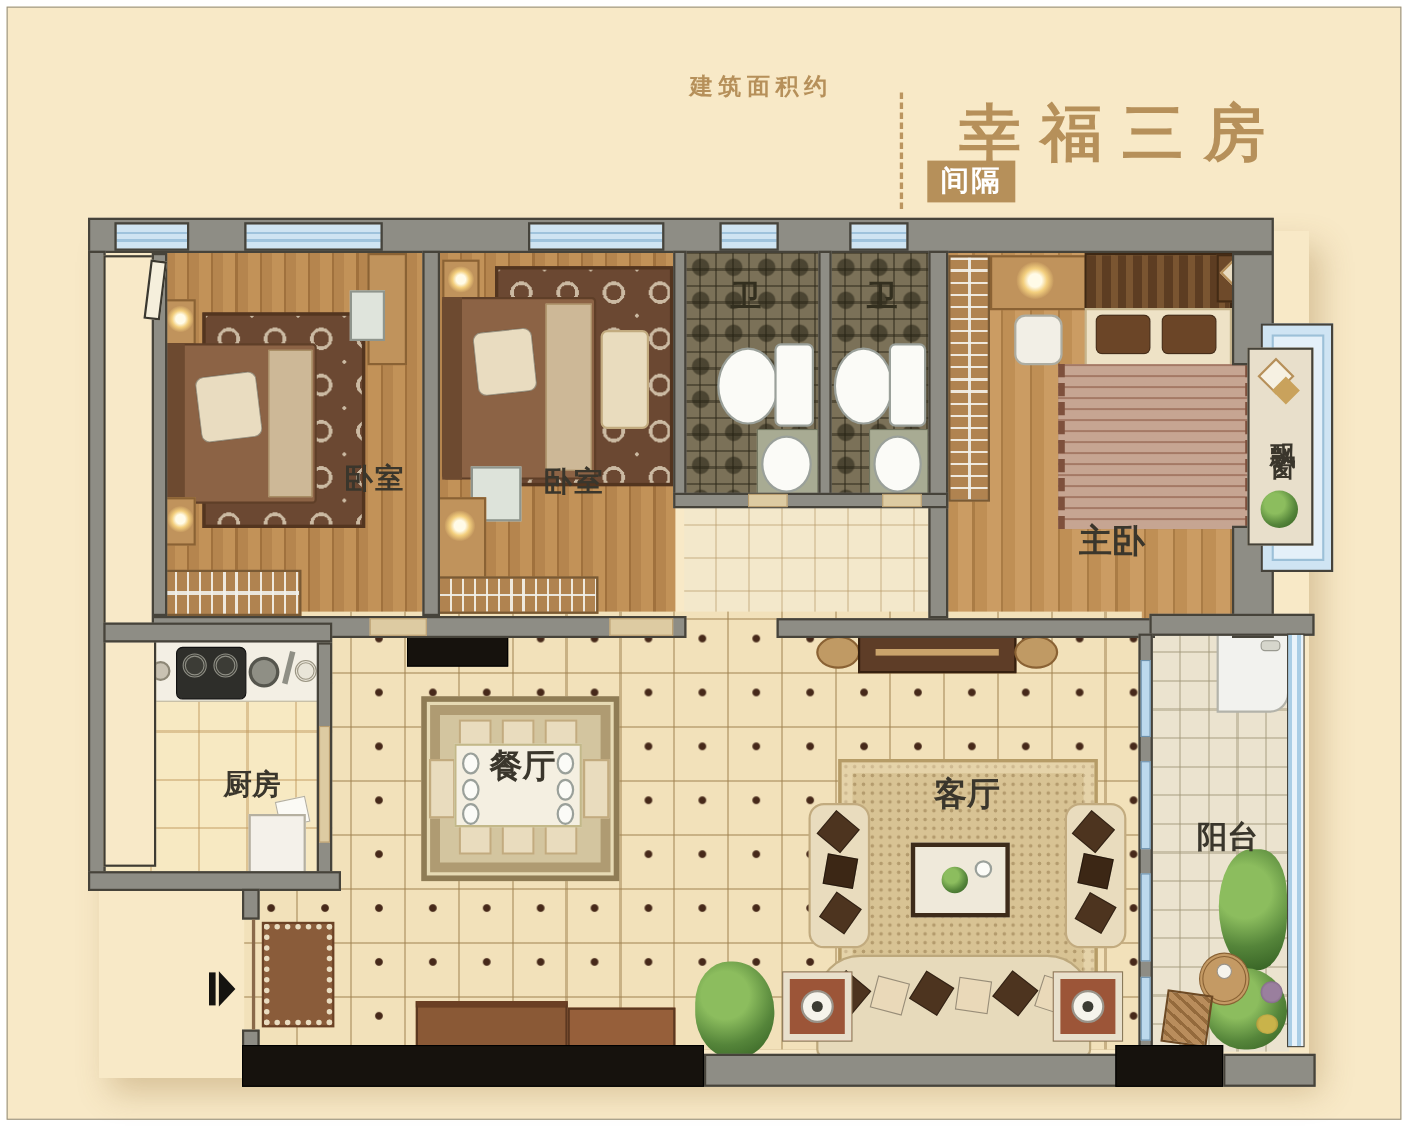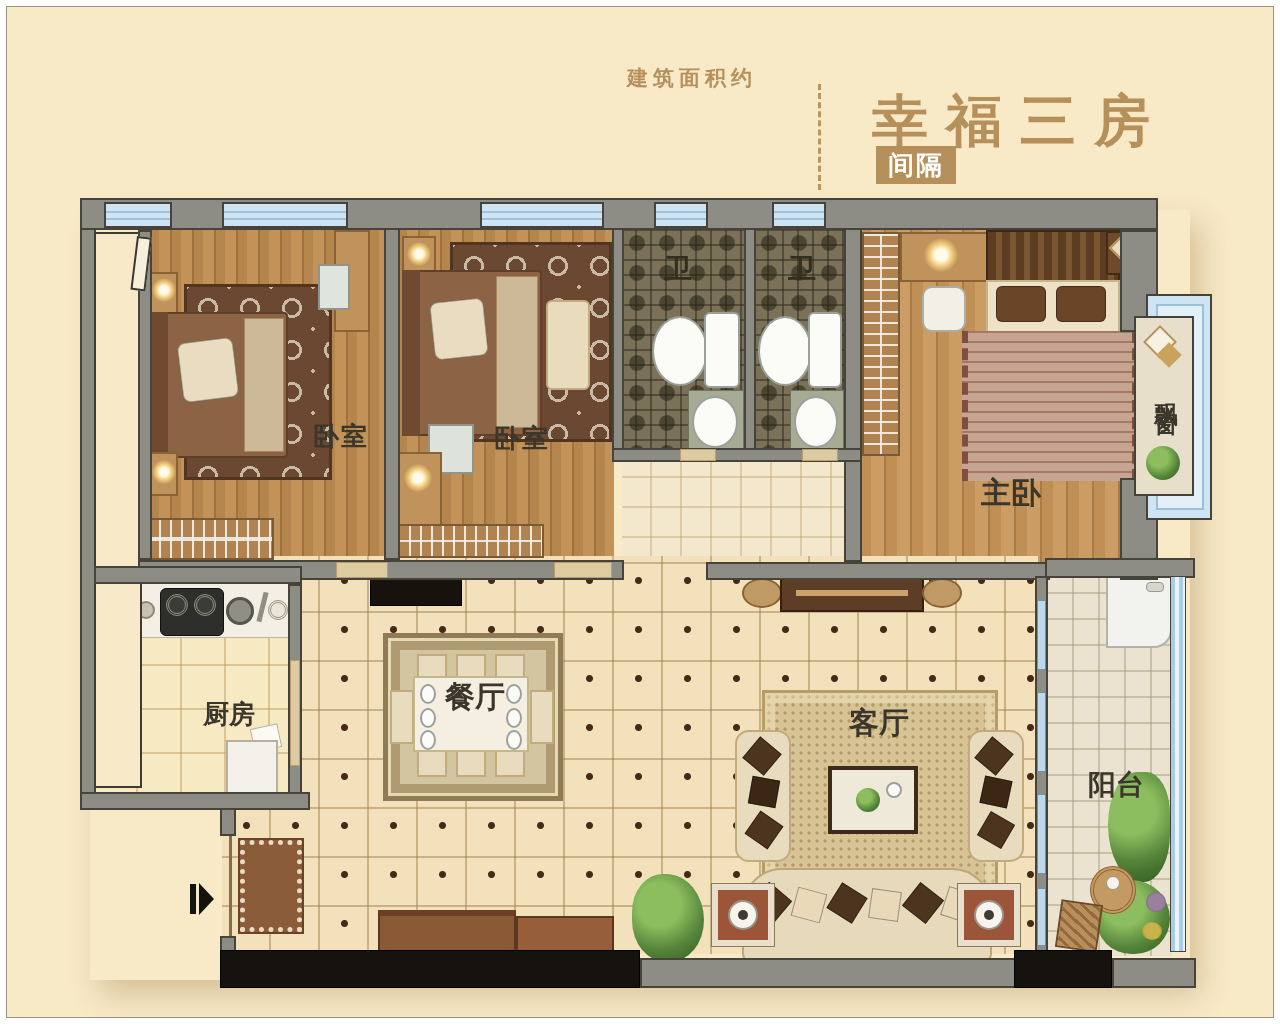--- a/index.html
+++ b/index.html
@@ -47,21 +47,21 @@
 </style>
 </head>
 <body>
 
 <div class="canvas"></div>
 
 <div class="abs" style="left:0;top:0;width:1280px;height:200px;">
   <div class="abs gold" style="left:627px;top:64px;font-size:21px;letter-spacing:5px;font-weight:600;">建筑面积约</div>
   <div class="abs dash-div" style="left:818px;top:84px;height:106px;width:0;"></div>
   <div class="abs gold" style="left:872px;top:84px;font-size:56px;font-weight:700;letter-spacing:18px;">幸福三房</div>
-  <div class="abs tagbox" style="left:876px;top:146px;width:80px;height:38px;line-height:38px;font-size:26px;letter-spacing:2px;">间隔</div>
+  <div class="abs tagbox" style="left:843px;top:146px;width:80px;height:38px;line-height:38px;font-size:26px;letter-spacing:2px;">间隔</div>
 </div>
 
 <div class="abs" style="left:0;top:0;width:1280px;height:1024px;">
 
   <div class="abs" style="left:90px;top:210px;width:1100px;height:770px;box-shadow:10px 14px 28px rgba(140,100,40,.30);"></div>
 
   <div class="abs wood" style="left:150px;top:228px;width:238px;height:332px;"></div>
   <div class="abs wood" style="left:398px;top:228px;width:216px;height:332px;"></div>
   <div class="abs bathtile" style="left:622px;top:228px;width:124px;height:226px;"></div>
   <div class="abs bathtile" style="left:754px;top:228px;width:92px;height:226px;"></div>
@@ -253,14 +253,14 @@
 
   <div class="abs rlabel" style="left:302px;top:422px;width:78px;font-size:26px;letter-spacing:2px;">卧室</div>
   <div class="abs rlabel" style="left:482px;top:424px;width:80px;font-size:26px;letter-spacing:2px;">卧室</div>
   <div class="abs rlabel" style="left:658px;top:254px;width:40px;font-size:28px;color:#332f1f;">卫</div>
   <div class="abs rlabel" style="left:782px;top:254px;width:40px;font-size:28px;color:#332f1f;">卫</div>
   <div class="abs rlabel" style="left:976px;top:476px;width:70px;font-size:30px;">主卧</div>
   <div class="abs vlabel" style="left:1150px;top:384px;height:84px;font-size:24px;">飘窗</div>
   <div class="abs rlabel" style="left:196px;top:700px;width:66px;font-size:26px;">厨房</div>
   <div class="abs rlabel" style="left:442px;top:680px;width:66px;font-size:30px;">餐厅</div>
   <div class="abs rlabel" style="left:846px;top:706px;width:66px;font-size:30px;">客厅</div>
-  <div class="abs rlabel" style="left:1084px;top:770px;width:64px;font-size:28px;">阳台</div>
+  <div class="abs rlabel" style="left:1084px;top:746px;width:64px;font-size:28px;">阳台</div>
 </div>
 
 </body></html>

